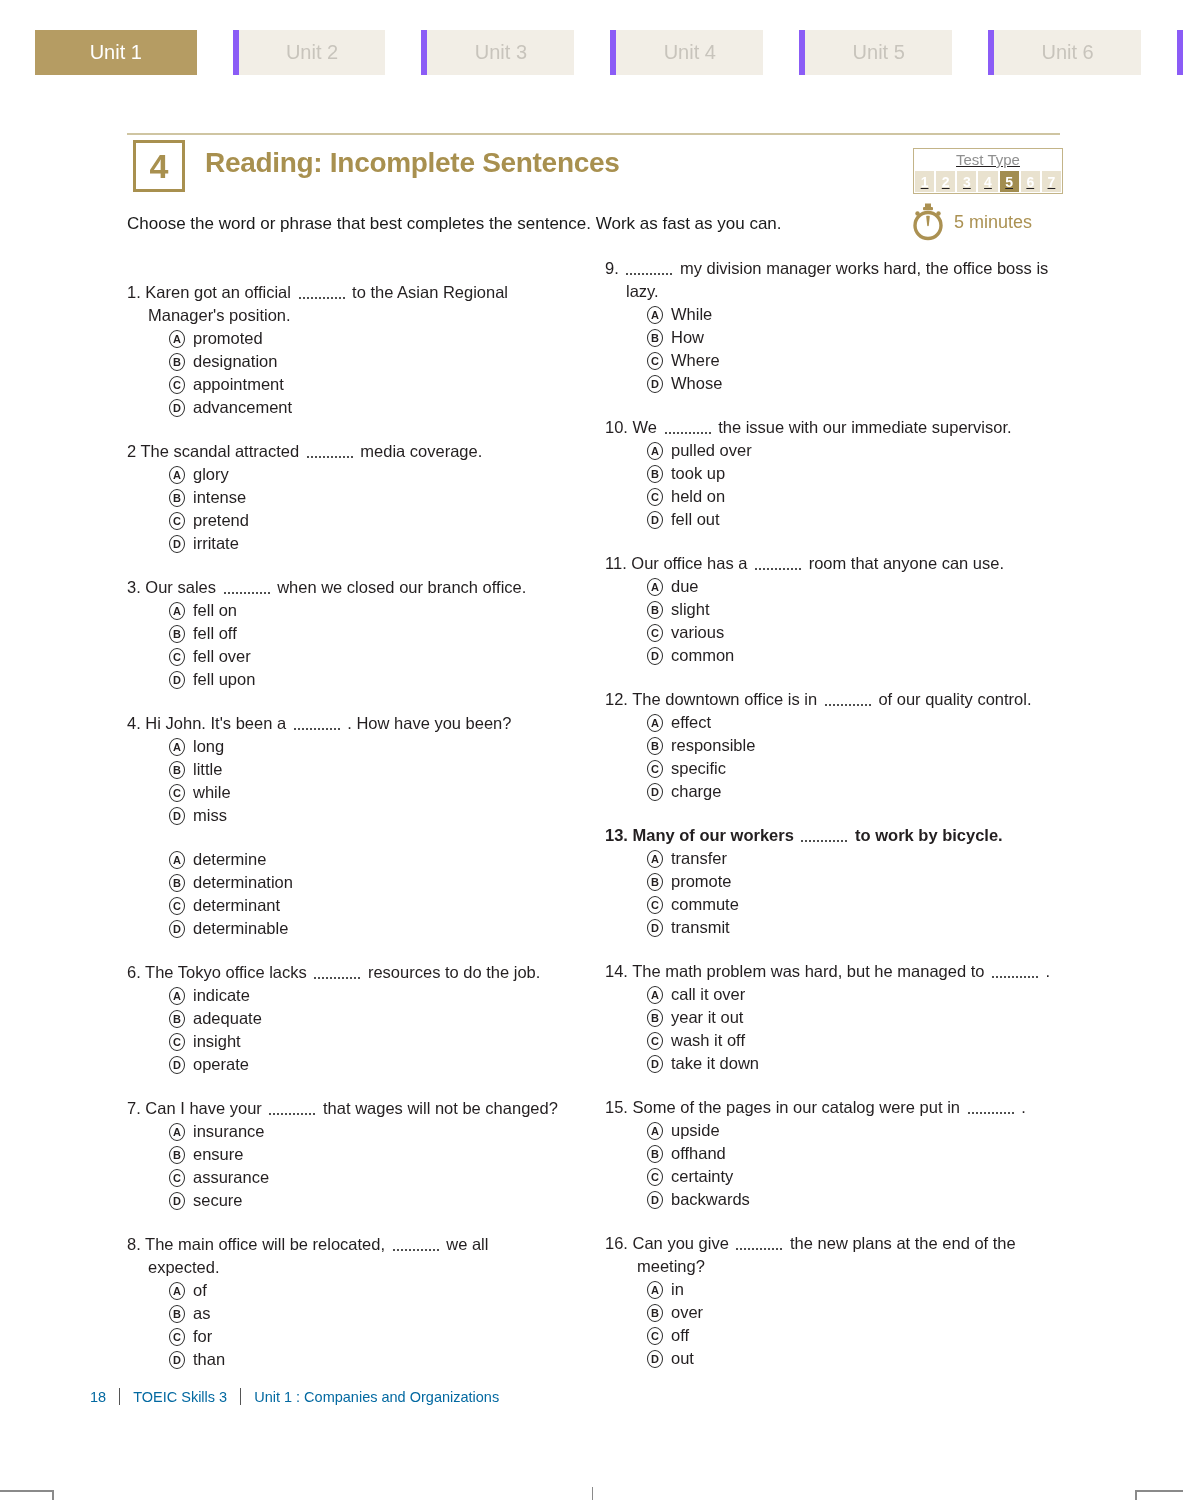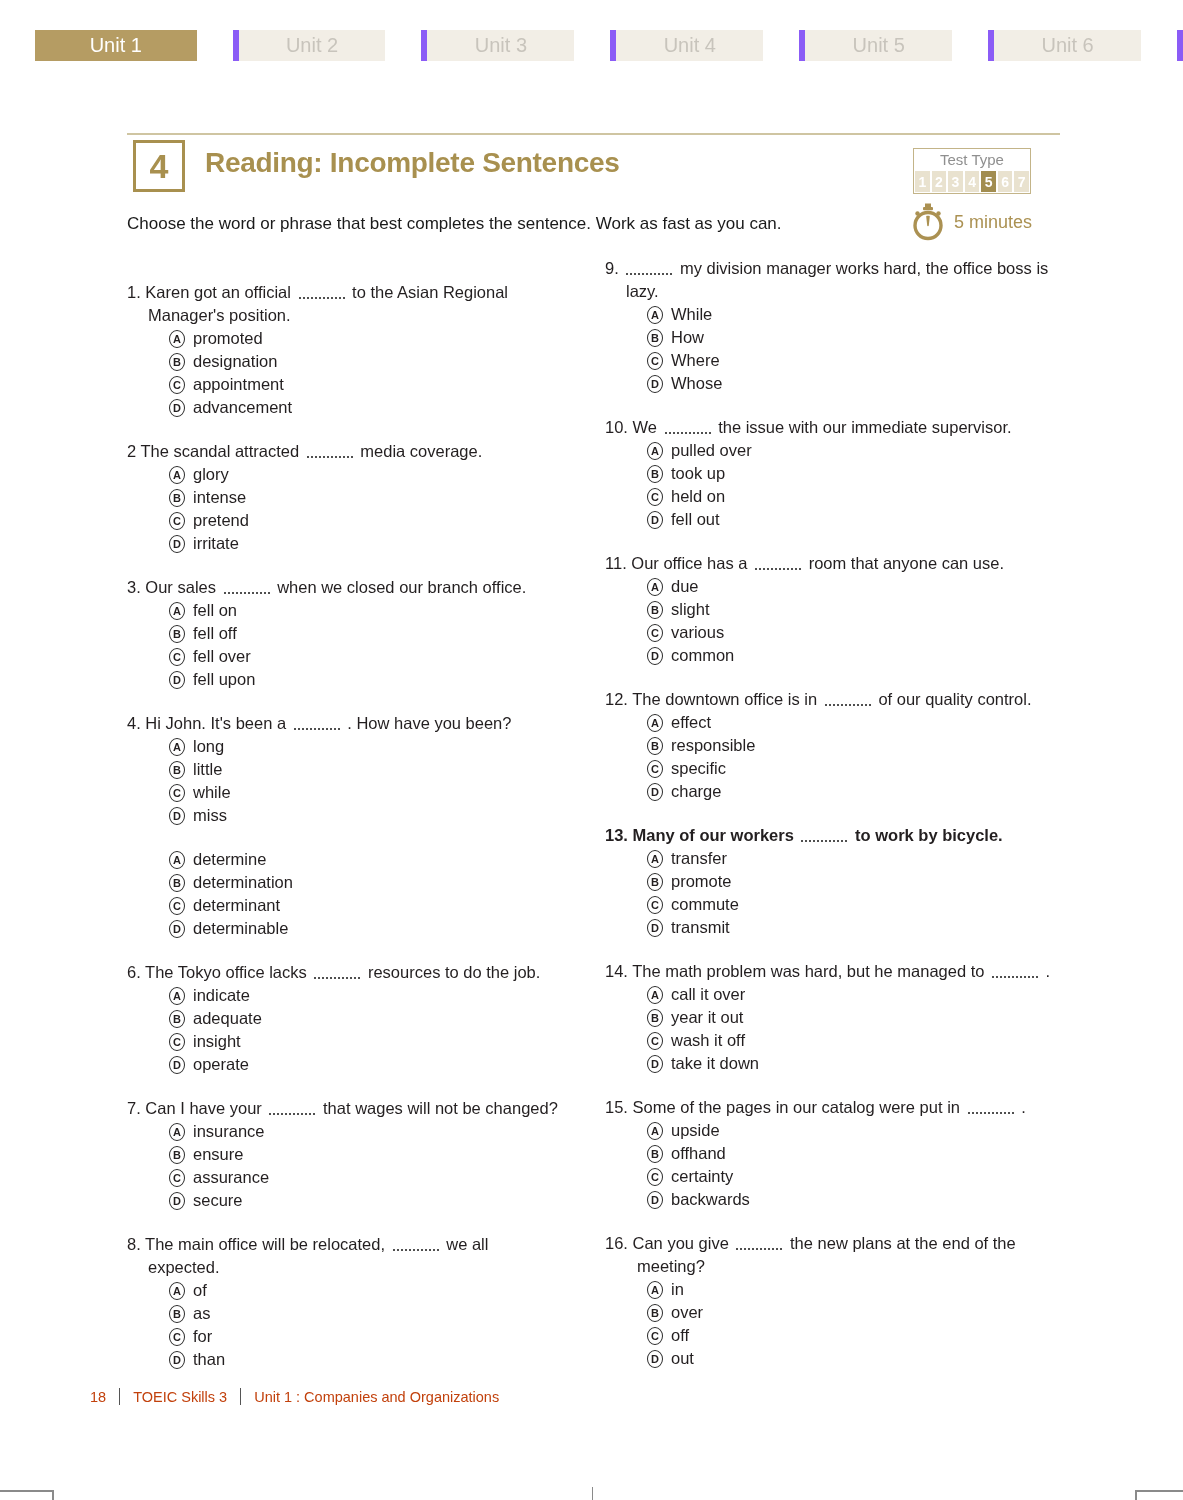--- a/index.html
+++ b/index.html
@@ -1,33 +1,33 @@
 <!DOCTYPE html>
 <html><head>
 <meta charset="utf-8">
 <style>
   html,body{margin:0;padding:0;background:#fff;}
   .page{position:relative;width:1183px;height:1500px;background:#ffffff;overflow:hidden;
         font-family:"Liberation Sans",sans-serif;color:#231f20;}
 
   
-  .tabbar{position:absolute;top:30px;left:0;right:0;height:31px;display:flex;padding-left:35px;box-sizing:border-box;gap:36px;}
+  .tabbar{position:absolute;top:30px;left:0;right:0;height:45px;display:flex;padding-left:35px;box-sizing:border-box;gap:36px;}
   .tab{background:#f2eee6;color:#c8c4bc;font-size:20px;display:flex;align-items:center;justify-content:center;
        border-left:6px solid #8b5cf6;cursor:pointer;}
   .tab:first-child{border-left:none;width:198px;background:#b59c63;color:#ffffff;}
   .tab.unit{width:180px;}
   .tab.partial{flex:1;}
 
   
   .header-rule{position:absolute;top:133px;left:127px;width:933px;height:2px;background:#cfc5a2;}
   .section-number-box{position:absolute;top:140px;left:133px;width:46px;height:46px;border:3px solid #a8904f;
        display:flex;align-items:center;justify-content:center;font-size:34px;font-weight:bold;color:#a8904f;background:#fff;}
   .page-title{position:absolute;top:147px;left:205px;margin:0;font-size:28px;font-weight:bold;color:#a8904f;letter-spacing:-0.3px;}
 
-  .test-type{position:absolute;top:148px;left:913px;width:118px;border:1px solid #c3b488;background:#fff;box-sizing:border-box;}
+  .test-type{position:absolute;top:148px;left:913px;width:150px;border:1px solid #c3b488;background:#fff;box-sizing:border-box;text-decoration:underline;}
   .tt-label{text-align:center;color:#8f8f8f;font-size:15px;padding:2px 0 3px;}
   .tt-cells{display:flex;gap:2px;padding:0 1px 1px;}
   .tt-cell{flex:1;height:21px;background:#e9e2cf;color:#ffffff;font-weight:bold;font-size:14px;
        display:flex;align-items:center;justify-content:center;}
   .tt-cell.active{background:#a28d50;}
 
   .instructions{position:absolute;top:213px;left:127px;width:770px;margin:0;font-size:17px;line-height:22px;color:#1a1a1a;}
   .timer{position:absolute;top:203px;left:911px;display:flex;align-items:center;gap:9px;}
   .timer-label{color:#ab9152;font-size:18px;}
 
@@ -38,21 +38,21 @@
   .question{margin:0 0 21px 0;}
   .q-text{margin:0;font-size:16.5px;line-height:23px;}
   .blank{display:inline-block;width:46px;height:12px;border-bottom:2px dotted #4f4f4f;vertical-align:-1px;margin:0 3px;}
   .options{list-style:none;margin:0;padding:0 0 0 42px;}
   .option{display:flex;align-items:center;gap:8px;height:23px;}
   .opt-letter{box-sizing:border-box;width:16px;height:18px;min-width:16px;border:1.4px solid #2b2b2b;border-radius:50%;
        display:inline-flex;align-items:center;justify-content:center;font-size:11px;font-weight:600;padding-top:1px;}
   .opt-text{font-size:16.5px;}
 
   
-  .footer{position:absolute;top:1388px;left:90px;display:flex;align-items:center;gap:13px;font-size:14.5px;color:#c2410c;}
+  .footer{position:absolute;top:1388px;left:90px;display:flex;align-items:center;gap:13px;font-size:14.5px;color:#0369a1;}
   .vdiv{width:1px;height:17px;background:#555;}
 
   
   .np-left{position:absolute;left:-2px;top:1490px;width:52px;height:14px;border:2px solid #8a8a8a;background:#fff;}
   .np-center{position:absolute;left:592px;top:1487px;width:1px;height:13px;background:#8a8a8a;}
   .np-right{position:absolute;left:1135px;top:1490px;width:52px;height:14px;border:2px solid #8a8a8a;background:#fff;}
 </style>
 </head>
 <body>
 

